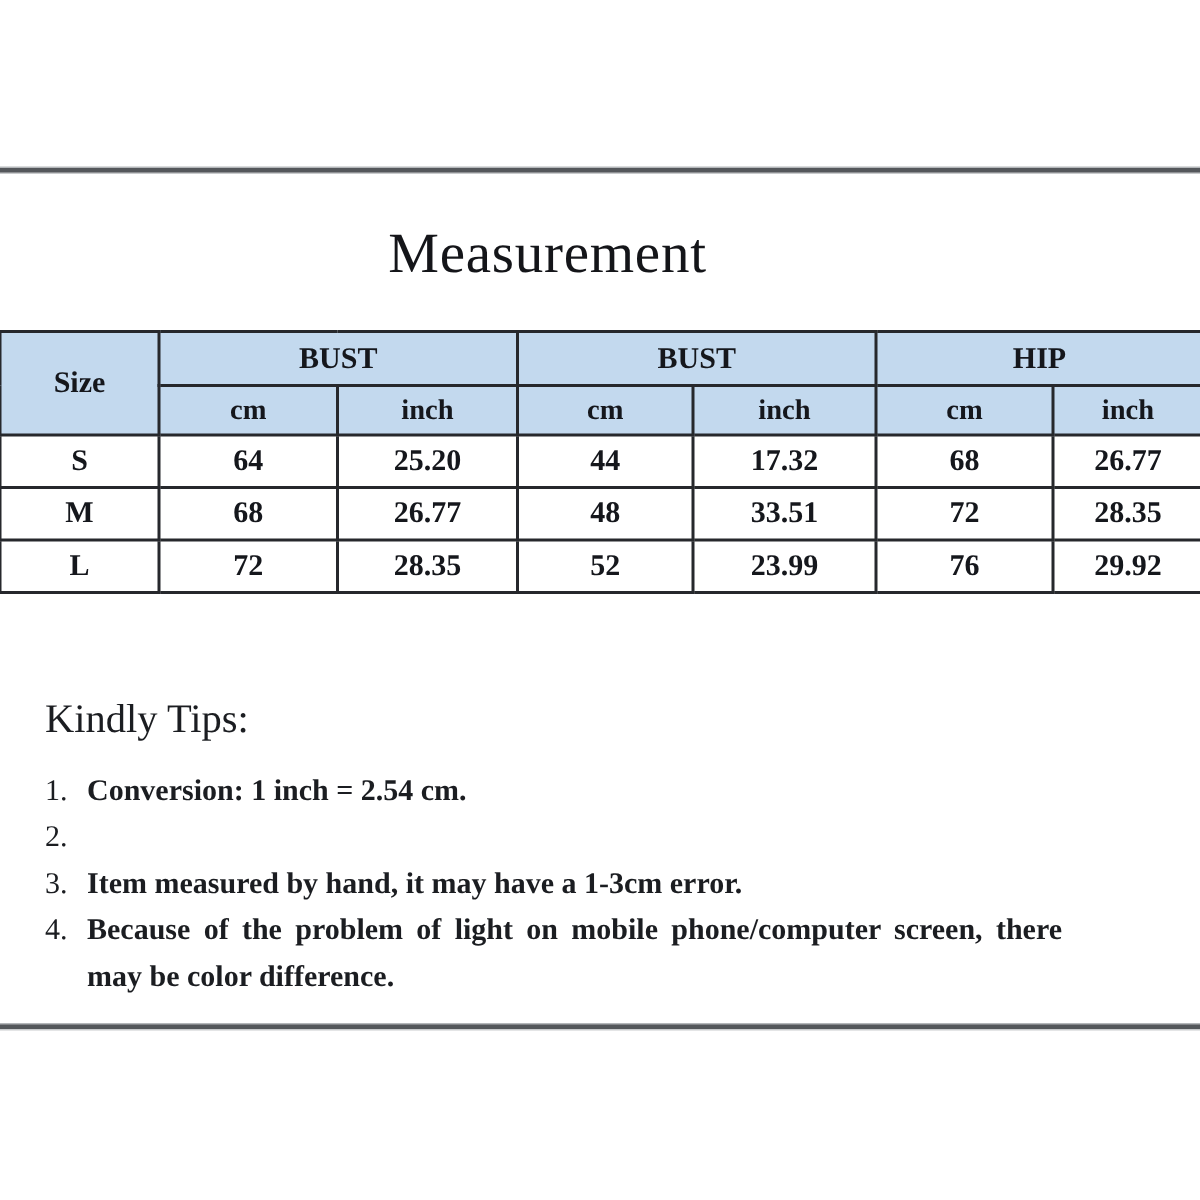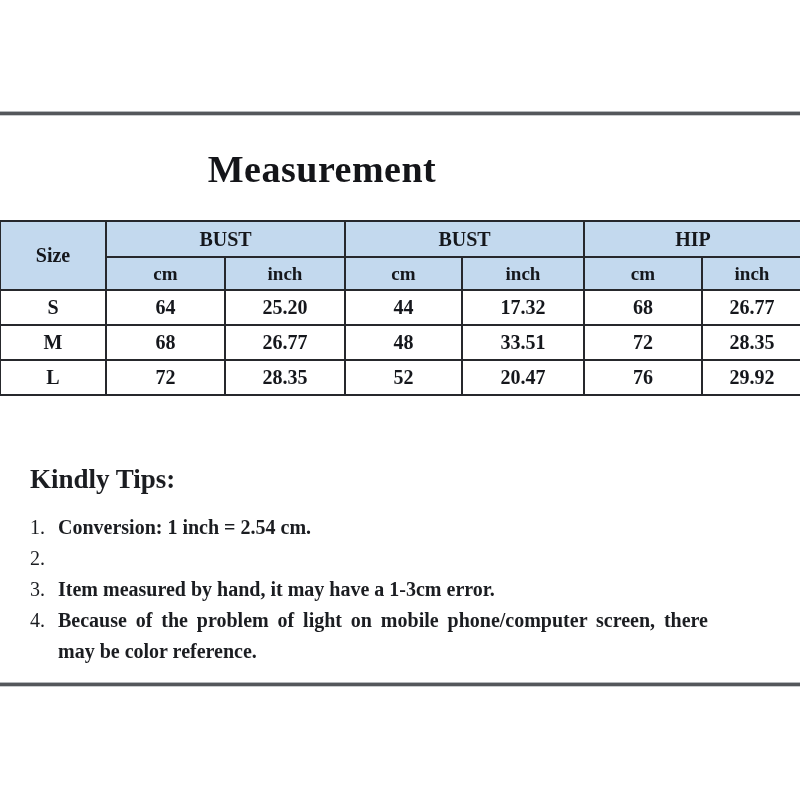--- a/index.html
+++ b/index.html
@@ -6,37 +6,37 @@
   .canvas{
     position:relative;width:800px;height:800px;background:#ffffff;overflow:hidden;
     font-family:"Liberation Serif", serif;color:#15171c;
   }
   .rule{position:absolute;left:0;width:800px;height:3px;background:#54575b;
         box-shadow:0 -1px 0 #b4b7ba, 0 1px 0 #c9cbcd;}
   .rule-top{top:112px;}
   .rule-bottom{top:683px;}
   .title{
     position:absolute;top:148px;left:0;width:644px;margin:0;
-    text-align:center;font-weight:700;font-size:38px;line-height:42px;
-    color:#141519;letter-spacing:0.5px;
+    text-align:center;font-weight:400;font-size:38px;line-height:42px;
+    color:#141519;letter-spacing:0.5px;padding-left:43px;
   }
   .size-table{
     position:absolute;top:220px;left:-1px;width:802px;
     border-collapse:collapse;table-layout:fixed;text-align:center;
   }
   .size-table th,.size-table td{
     border:2px solid #26282c;font-weight:bold;padding:0;
     font-family:"Liberation Serif", serif;color:#15171c;
   }
   .size-table thead th{background:#c3d9ee;}
   .group-row th{height:34px;font-size:20px;}
   .unit-row th{height:31px;font-size:19px;margin-left:36px;}
   .size-table tbody td{height:33px;font-size:20px;background:#ffffff;}
   .tips{position:absolute;left:30px;top:464px;width:724px;color:#1b1d21;}
-  .tips-heading{font-size:27px;line-height:30px;margin:0 0 18px 0;font-weight:700;}
+  .tips-heading{font-size:27px;line-height:30px;margin:0 0 18px 0;font-weight:400;}
   .tip{display:flex;font-size:20px;line-height:31px;}
   .tip-num{flex:none;width:28px;}
   .tip-text{width:650px;text-align:justify;font-weight:bold;}
 </style>
 </head>
 <body>
 
 <div class="canvas">
 
   <div class="rule rule-top"></div>
@@ -86,21 +86,21 @@
         <td>48</td>
         <td>33.51</td>
         <td>72</td>
         <td>28.35</td>
       </tr>
       <tr>
         <td>L</td>
         <td>72</td>
         <td>28.35</td>
         <td>52</td>
-        <td>20.47</td>
+        <td>23.99</td>
         <td>76</td>
         <td>29.92</td>
       </tr>
     </tbody>
   </table>
 
   <div class="tips">
     <h2 class="tips-heading">Kindly Tips:</h2>
     <div class="tip">
       <span class="tip-num">1.</span>
@@ -108,19 +108,19 @@
     </div>
     <div class="tip">
       <span class="tip-num">2.</span>
     </div>
     <div class="tip">
       <span class="tip-num">3.</span>
       <span class="tip-text">Item measured by hand, it may have a 1-3cm error.</span>
     </div>
     <div class="tip">
       <span class="tip-num">4.</span>
-      <span class="tip-text">Because of the problem of light on mobile phone/computer screen, there may be color reference.</span>
+      <span class="tip-text">Because of the problem of light on mobile phone/computer screen, there may be color difference.</span>
     </div>
   </div>
 
   <div class="rule rule-bottom"></div>
 
 </div>
 
 </body></html>

